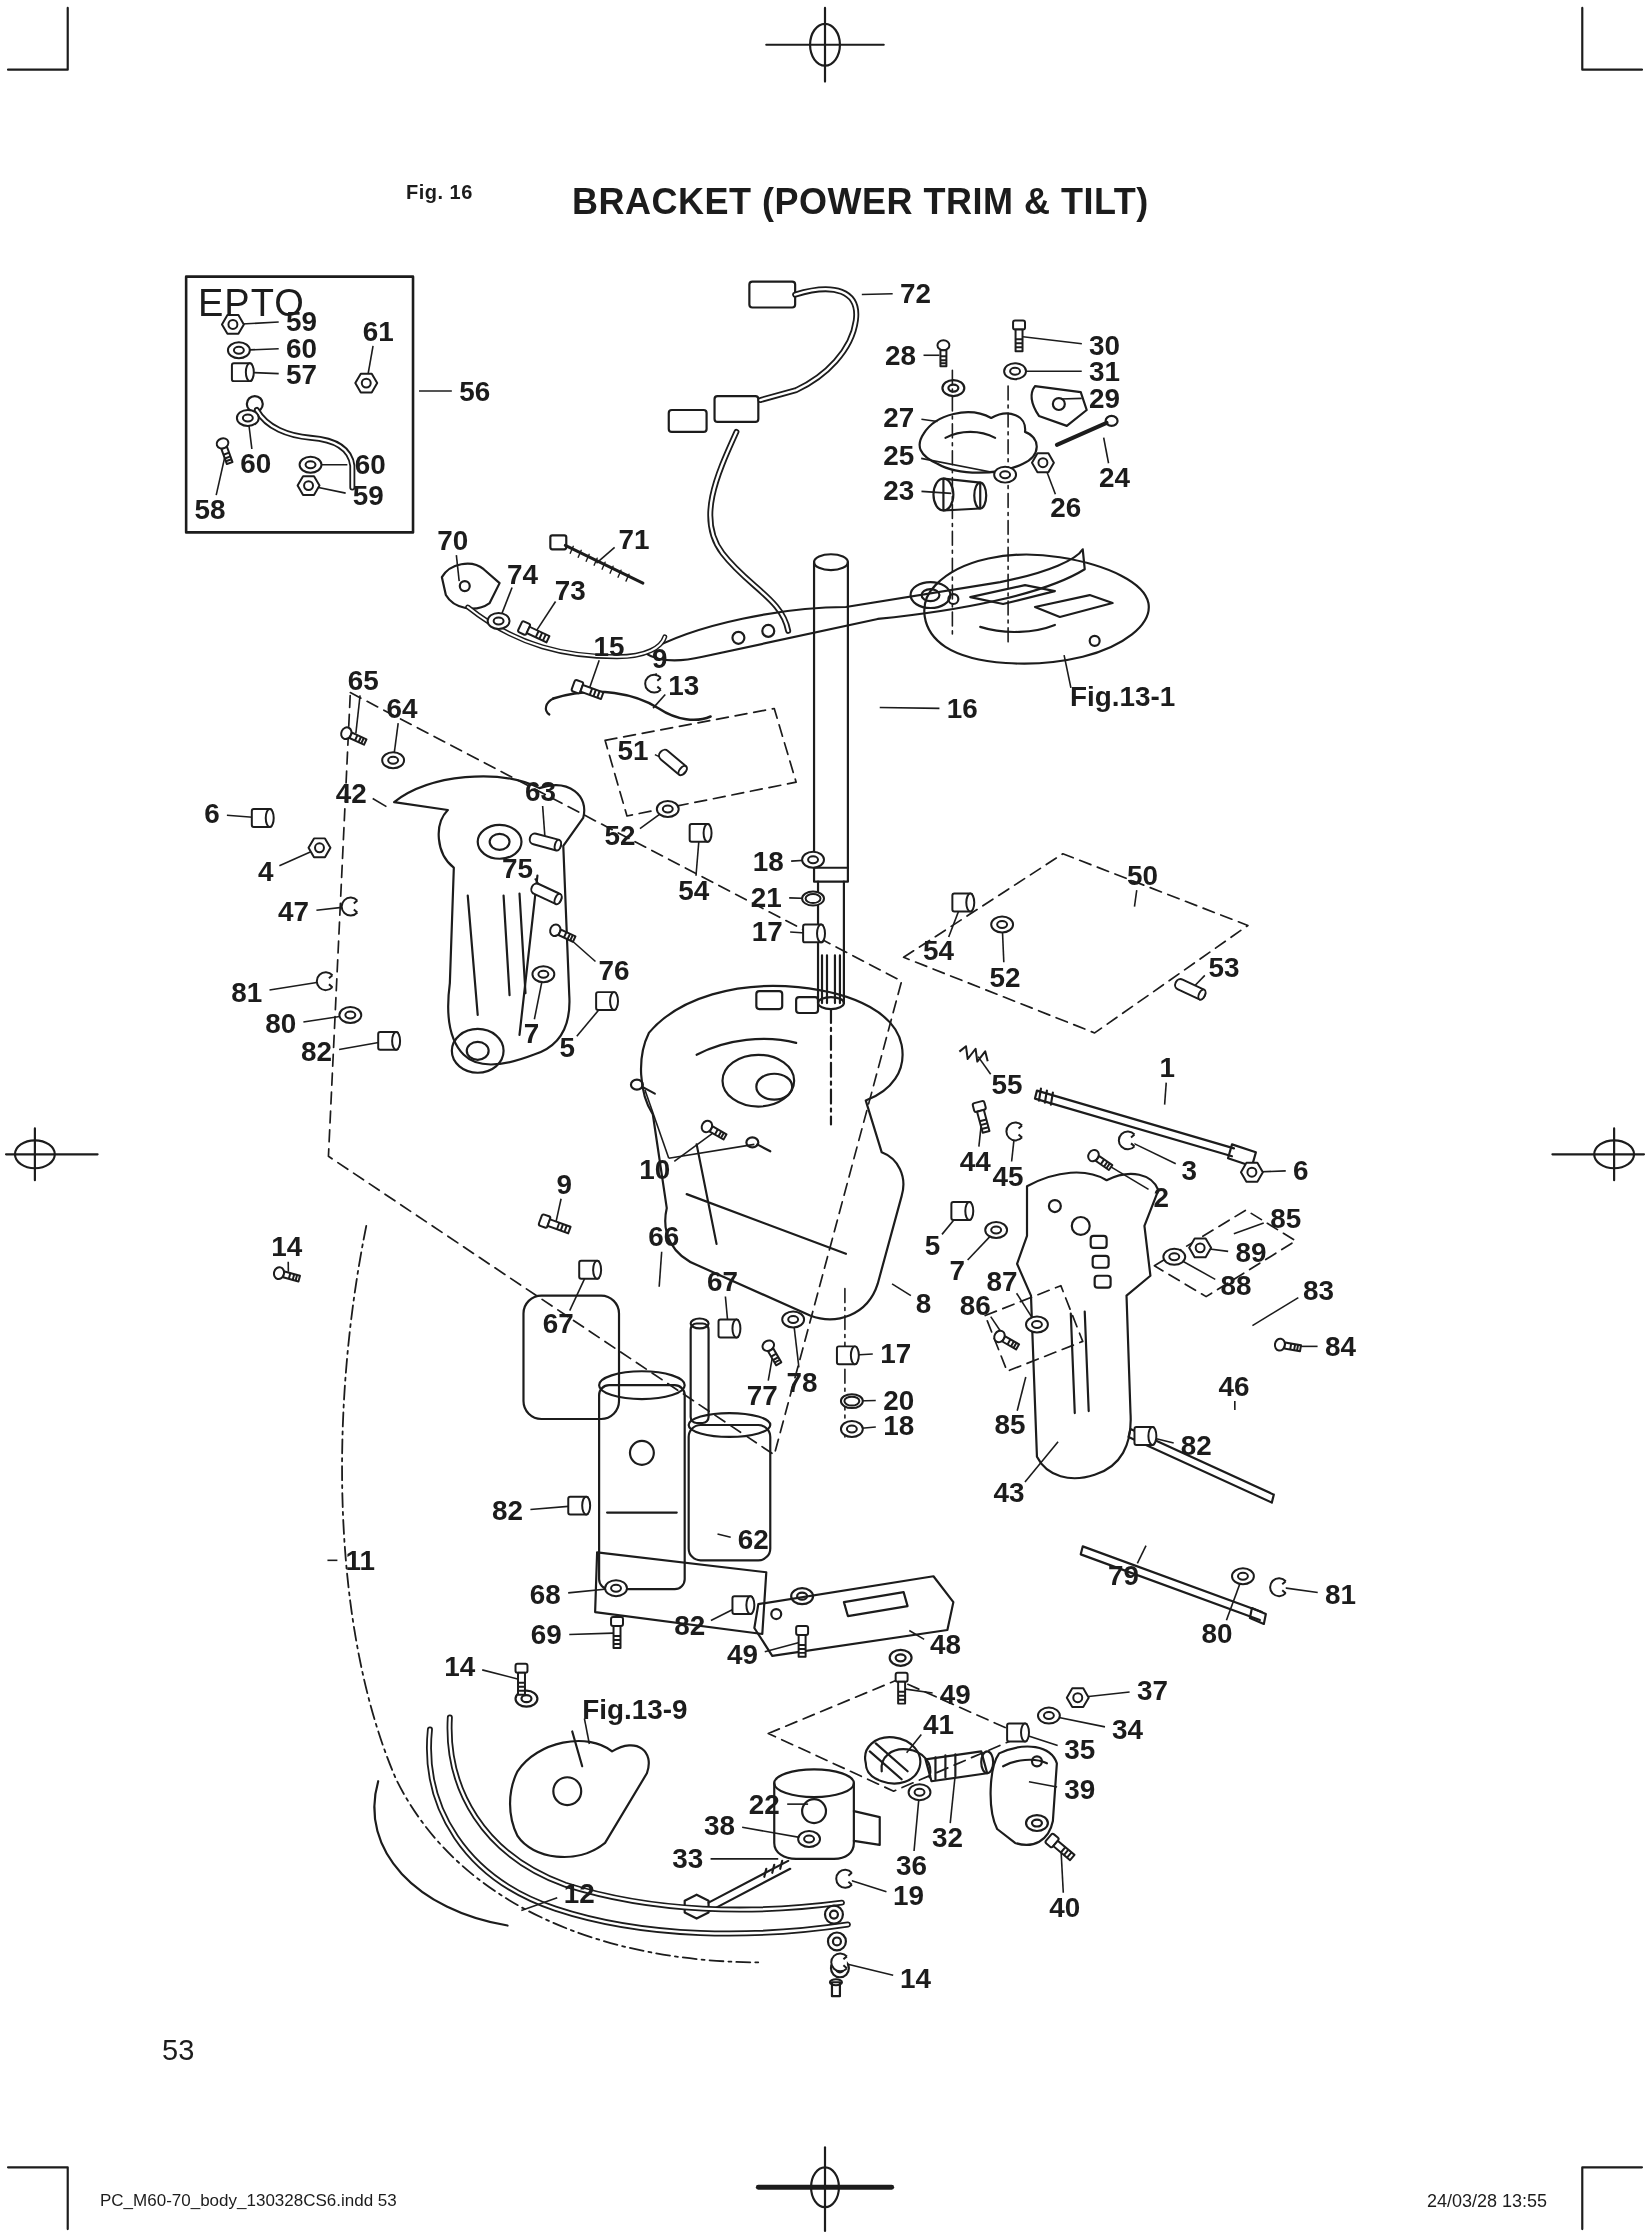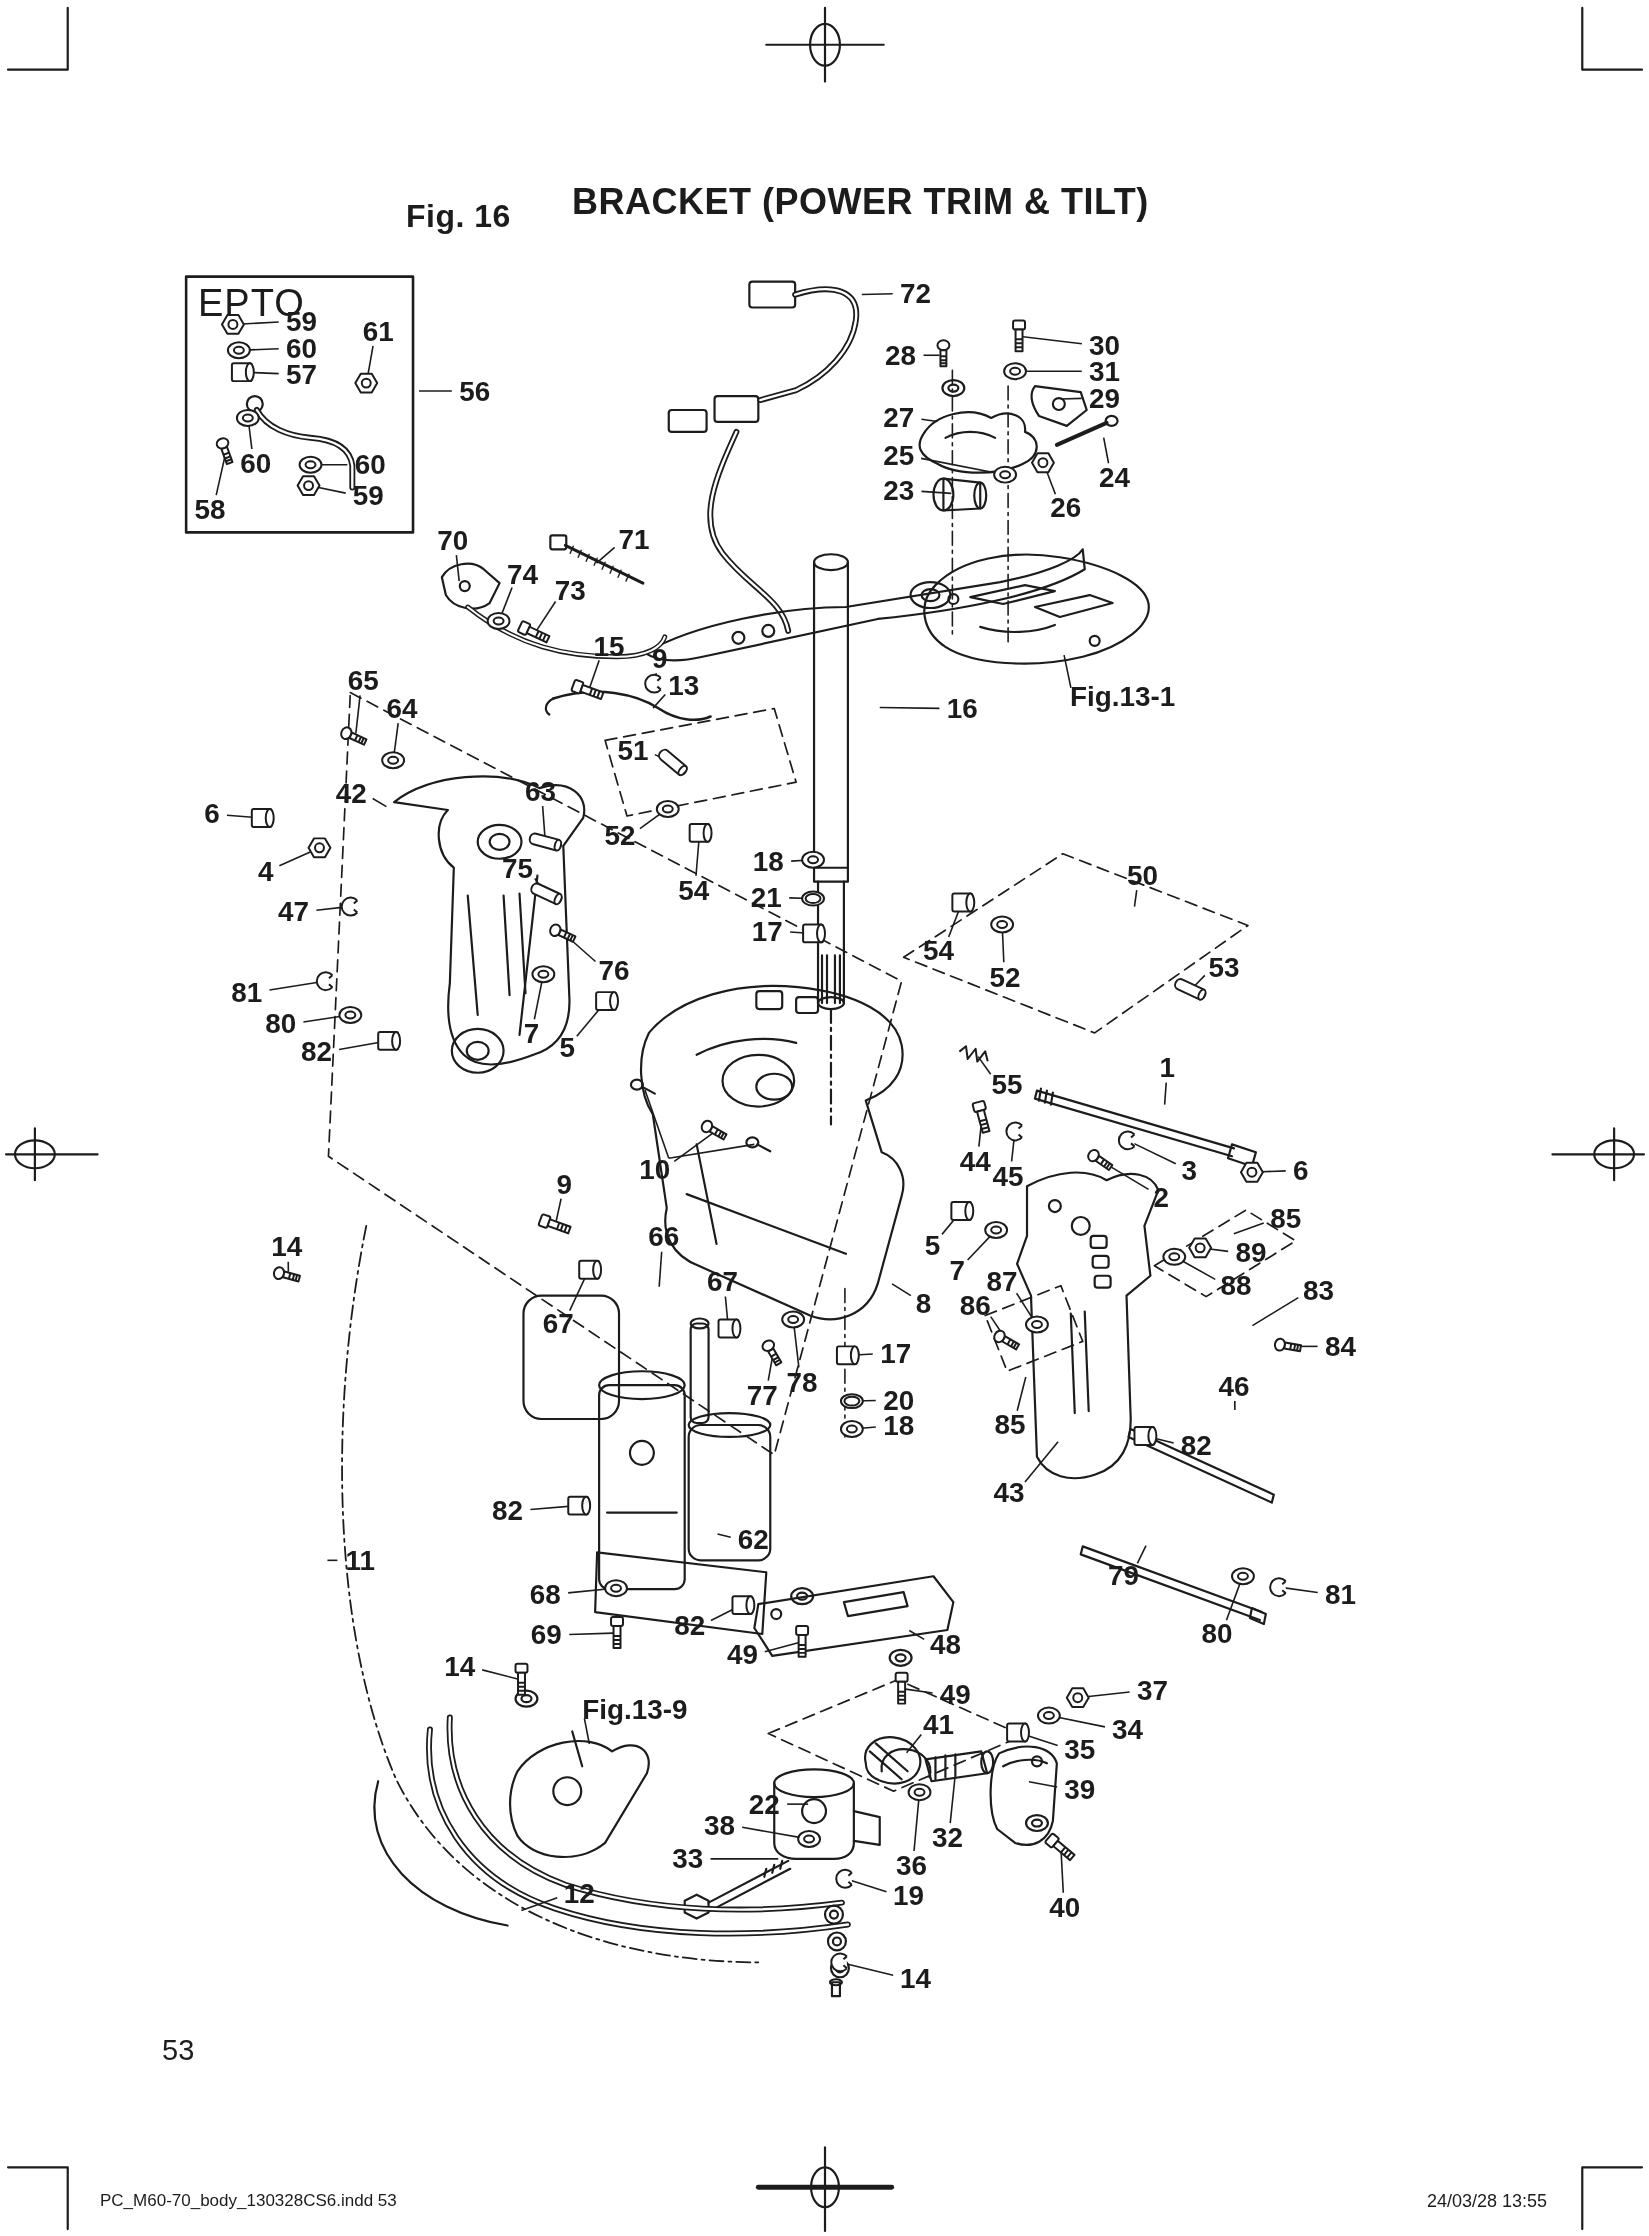--- a/index.html
+++ b/index.html
@@ -2,21 +2,21 @@
 <html><head>
 <meta charset="utf-8">
 <style>
   html,body{margin:0;padding:0;}
   body{
     width:1650px;height:2237px;position:relative;background:#ffffff;
     font-family:"Liberation Sans","DejaVu Sans",sans-serif;color:#1c1c1c;
     overflow:hidden;
   }
   .abs{position:absolute;white-space:nowrap;}
-  #title-fig{left:406px;top:198px;font-size:32px;font-weight:bold;letter-spacing:0.5px;}
+  #title-fig{left:406px;top:181px;font-size:20px;font-weight:bold;letter-spacing:0.5px;}
   #title-main{left:572px;top:181px;font-size:36px;font-weight:bold;letter-spacing:0.5px;}
   #epto-label{left:198px;top:282px;font-size:38px;font-weight:normal;letter-spacing:1px;}
   #page-number{left:162px;top:2034px;font-size:29px;}
   #footer-left{left:100px;top:2191px;font-size:17px;}
   #footer-right{right:103px;top:2191px;font-size:18px;}
   svg text.callout{
     font-family:"Liberation Sans","DejaVu Sans",sans-serif;
     font-size:28px;font-weight:600;fill:#1c1c1c;
   }
 </style>

